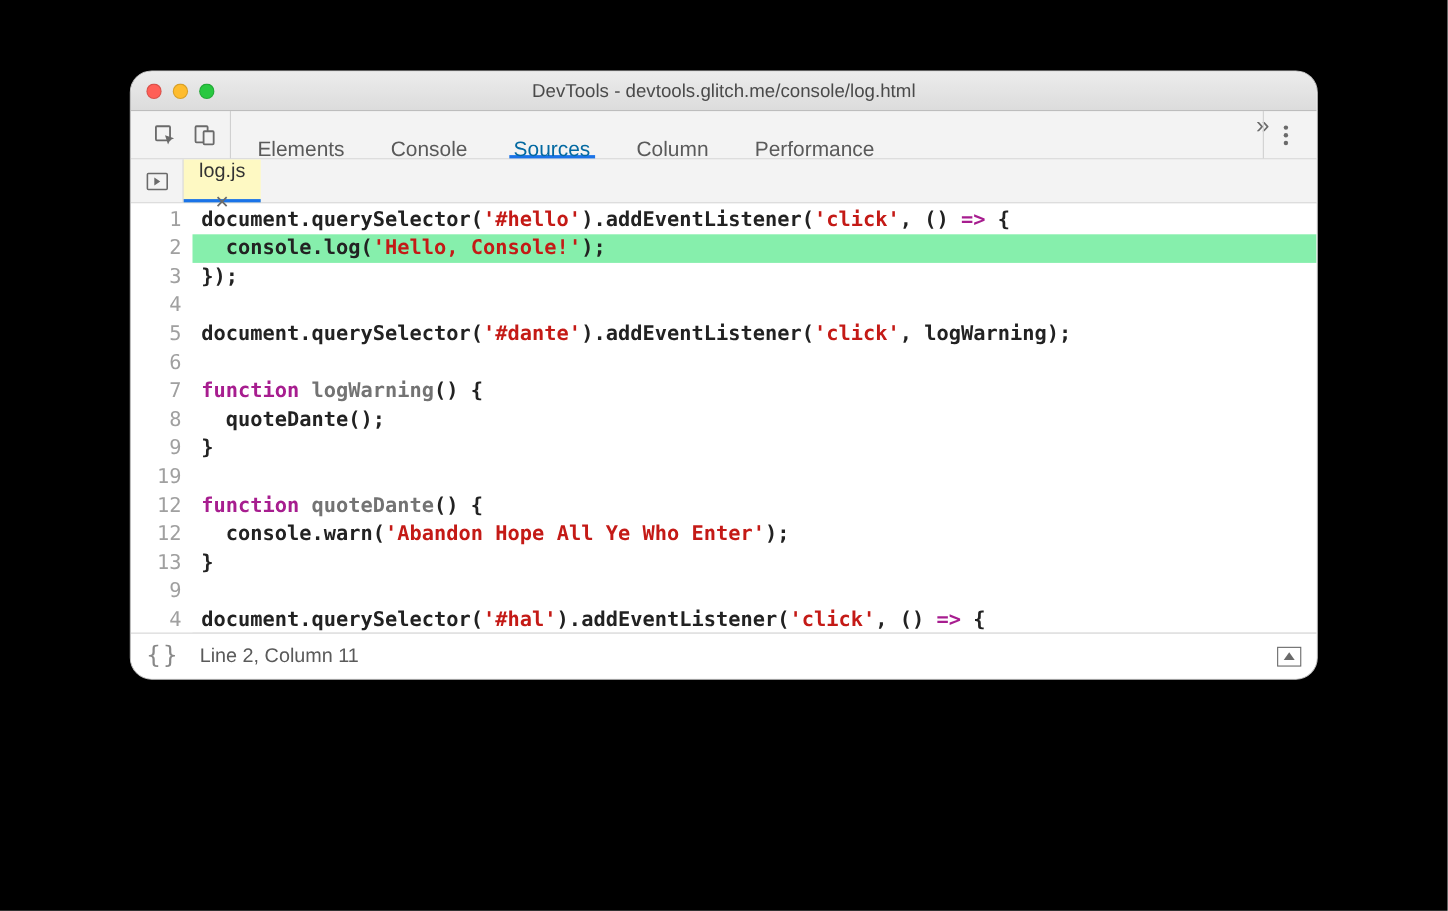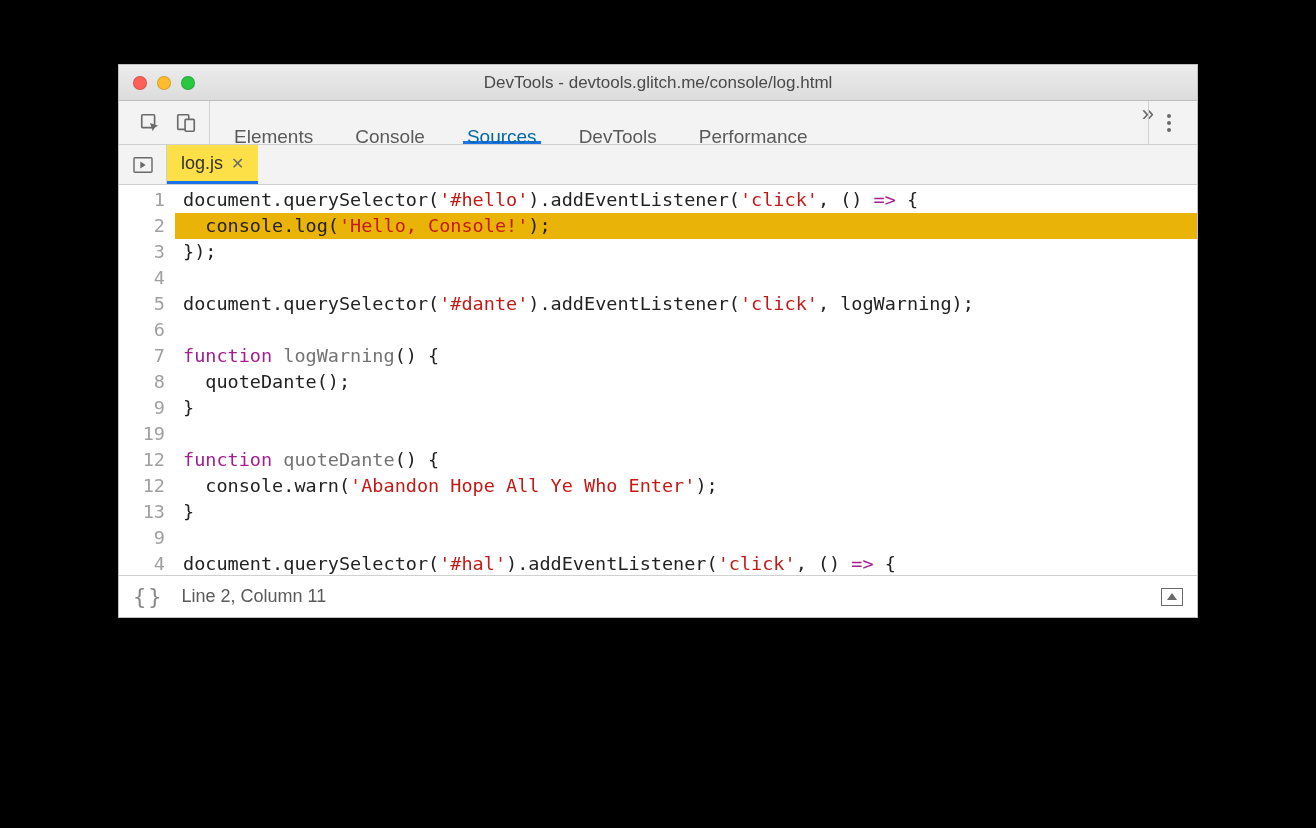--- a/index.html
+++ b/index.html
@@ -9,21 +9,21 @@
     height: 828px;
     font-family: -apple-system, "Helvetica Neue", Arial, sans-serif;
     display: flex;
     align-items: flex-start;
     justify-content: center;
     padding-top: 64px;
   }
   .window {
     width: 1080px;
     background: #fff;
-    border-radius: 0;
+    border-radius: 20px;
     box-shadow: 0 20px 60px rgba(0,0,0,0.6);
     overflow: hidden;
     border: 1px solid #bfbfbf;
   }
   
   .titlebar {
     height: 36px;
     background: linear-gradient(#ececec, #dcdcdc);
     border-bottom: 1px solid #bdbdbd;
     display: flex;
@@ -125,24 +125,25 @@
     align-items: center;
     justify-content: center;
     border-right: 1px solid #d0d0d0;
   }
   .filetab {
     display: flex;
     align-items: center;
     padding: 0 14px;
     font-size: 18px;
     color: #333;
-    background: #fde047;
+    background: #fef9c3;
     border-bottom: 3px solid #1a73e8;
     gap: 8px;
     cursor: pointer;
+    flex-direction: column;
   }
   .filetab .close { color:#6a6a6a; font-size: 16px; cursor: pointer; }
 
   
   .editor {
     display: flex;
     font-family: Menlo, Consolas, monospace;
     font-size: 18.5px;
     line-height: 26px;
     height: 390px;
@@ -158,22 +159,22 @@
     background: #fff;
   }
   .gutter div { height: 26px; }
   .code {
     flex: 1;
     padding: 2px 0;
     white-space: pre;
     color: #222;
     position: relative;
   }
-  .codeline { height: 26px; padding-left: 8px; position: relative; }
-  .codeline.hl { background: #eab308; }
+  .codeline { height: 26px; padding-left: 8px; position: relative; font-weight: bold; }
+  .codeline.hl { background: #86efac; }
   .tok-kw { color: #a71d8f; }
   .tok-fn { color: #737373; }
   .tok-str { color: #c41a16; }
   .tok-punc { color: #222; }
 
   
   .status {
     height: 42px;
     border-top: 1px solid #d0d0d0;
     background: #fff;
@@ -234,21 +235,21 @@
         <svg width="22" height="22" viewBox="0 0 24 24" fill="none" stroke="#6a6a6a" stroke-width="1.8">
           <rect x="3" y="3" width="12" height="16" rx="1"></rect>
           <rect x="11" y="8" width="10" height="13" rx="1" fill="#f3f3f3"></rect>
         </svg>
       </div>
     </div>
     <div class="tabs" id="main-tabs">
         <div class="tab">Elements</div>
         <div class="tab">Console</div>
         <div class="tab active">Sources</div>
-        <div class="tab">DevTools</div>
+        <div class="tab">Column</div>
         <div class="tab">Performance</div>
       </div>
     <div class="chevrons">»</div>
     <div class="tb-right">
       <div class="kebab">
         <span></span>
           <span></span>
           <span></span>
       </div>
     </div>

